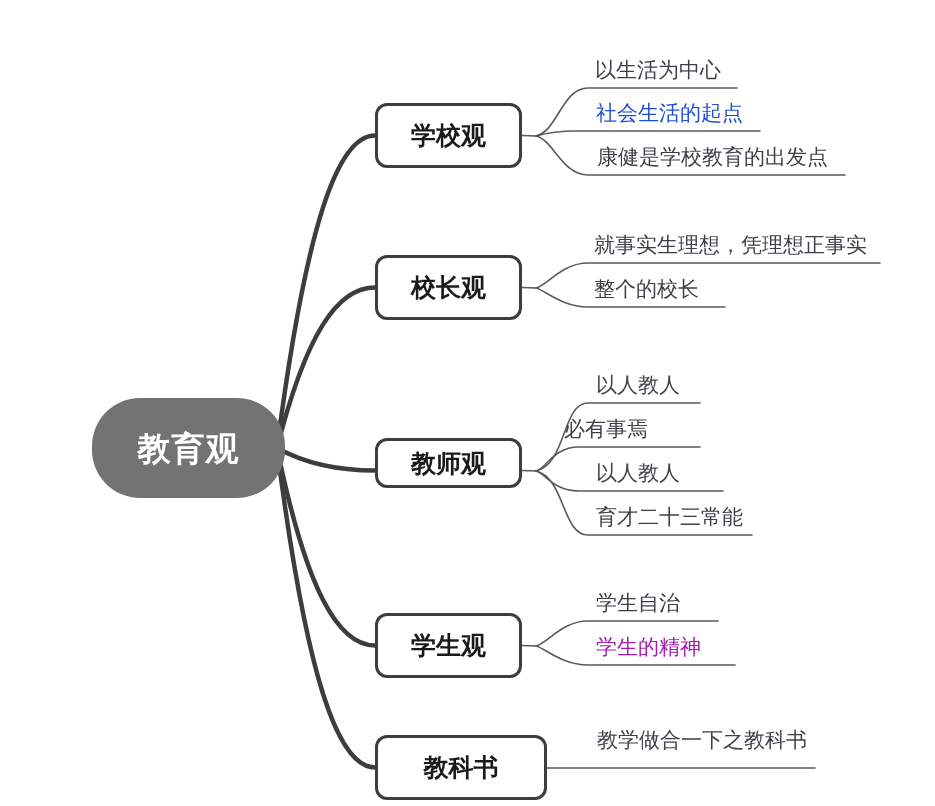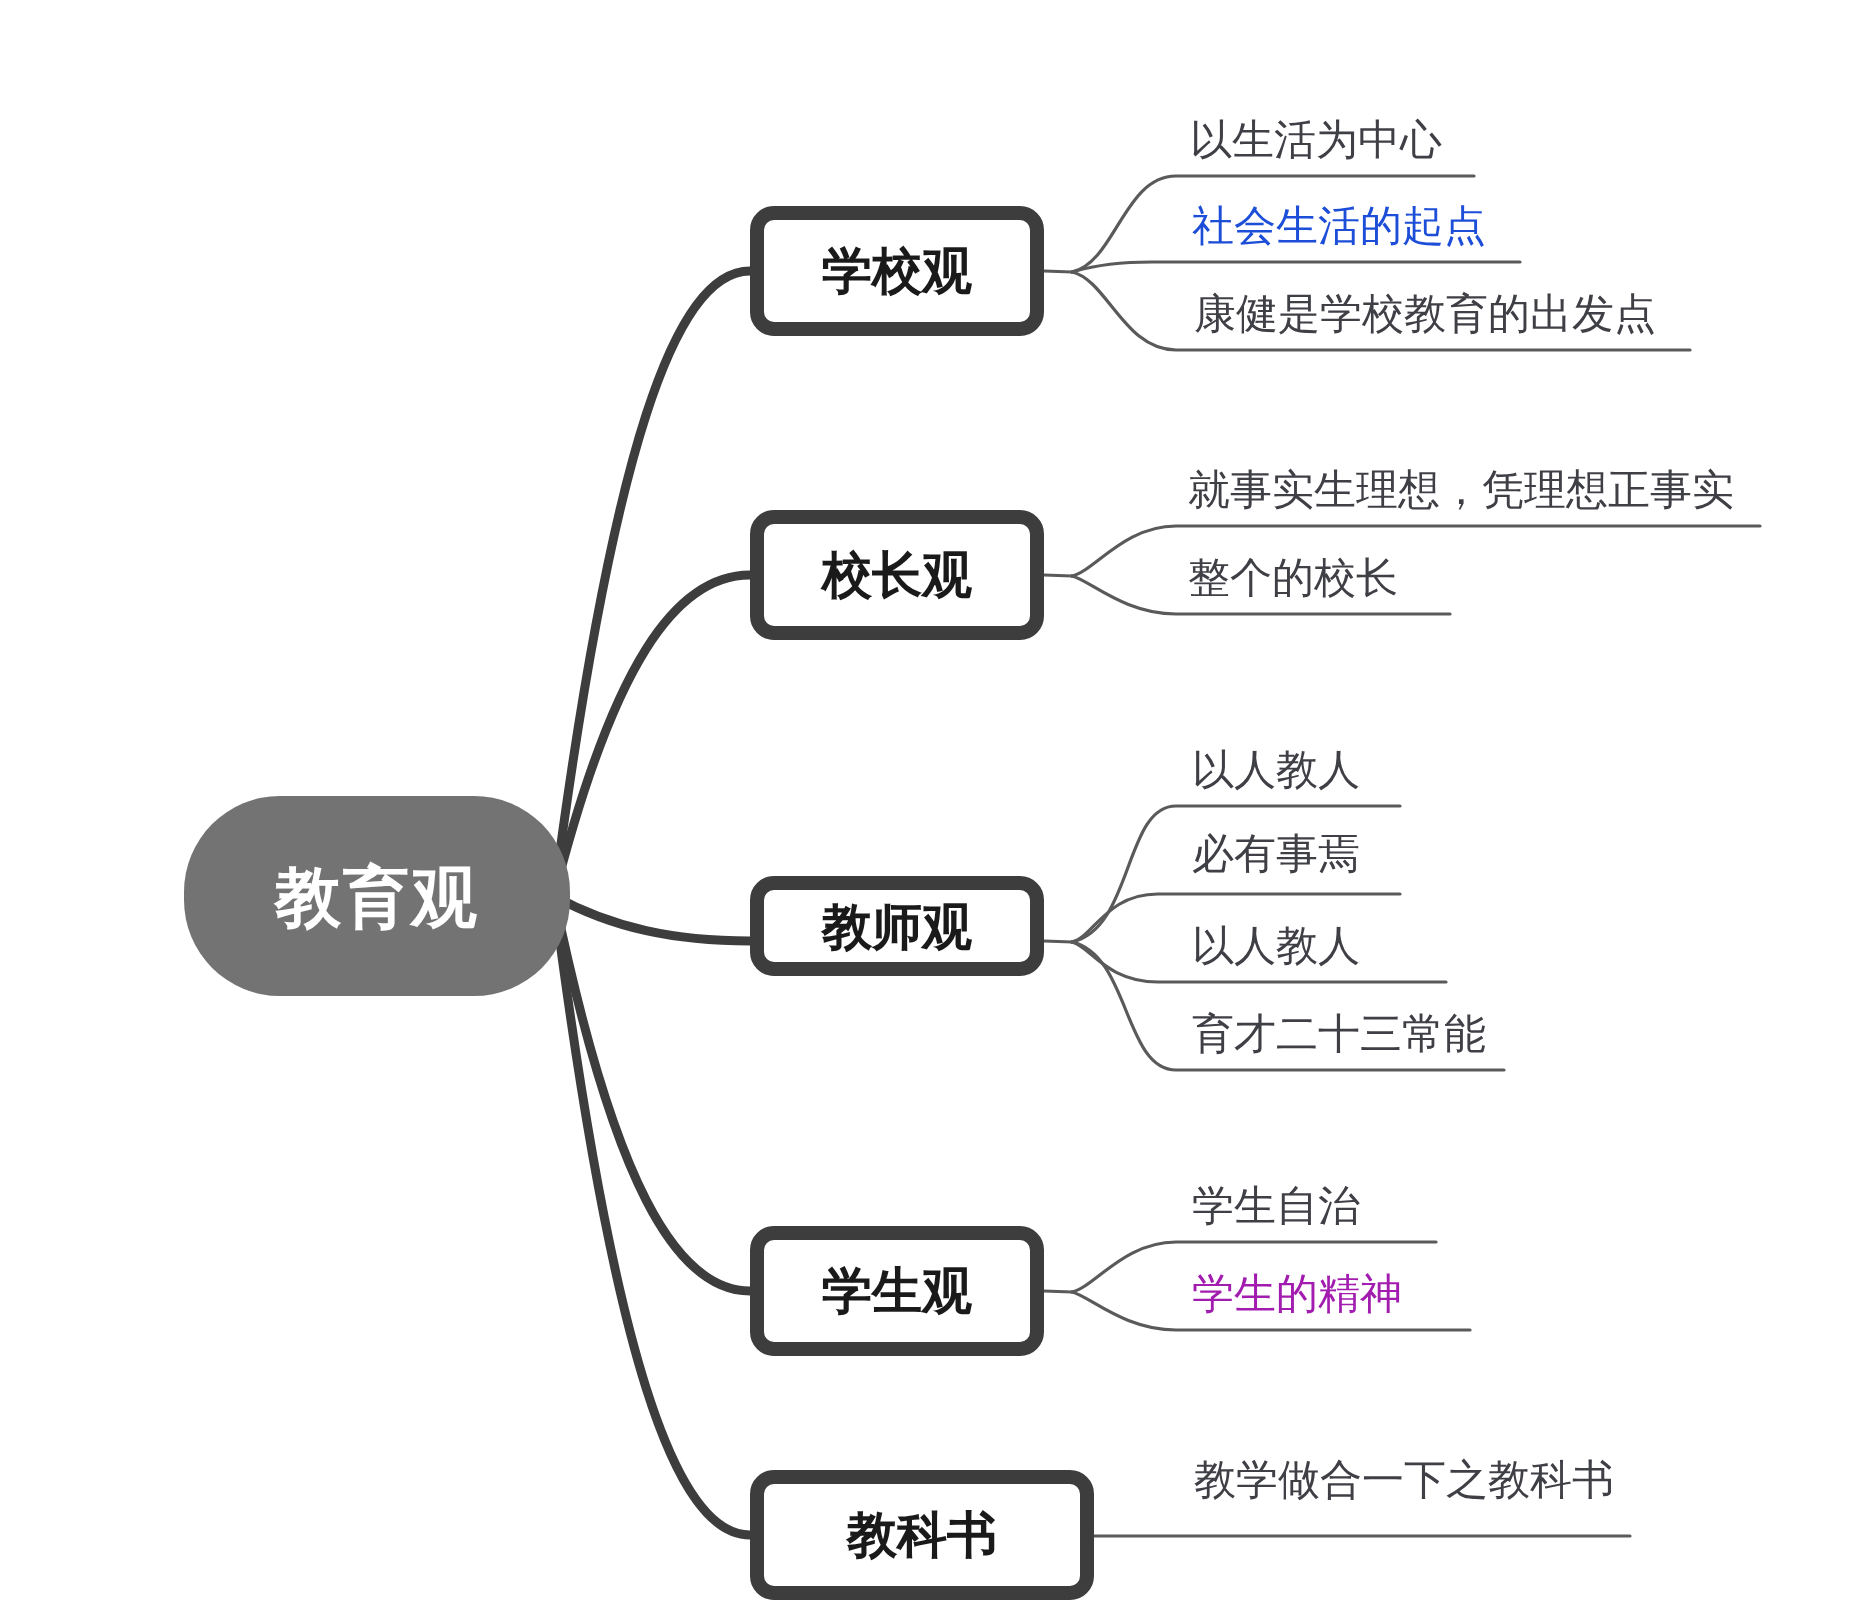--- a/index.html
+++ b/index.html
@@ -43,21 +43,21 @@
     letter-spacing: 1px;
     line-height: 1;
     white-space: nowrap;
   }
   .branch-node {
     position: absolute;
     display: flex;
     align-items: center;
     justify-content: center;
     background: #ffffff;
-    border: 7px solid #0f172a;
+    border: 3px solid #0f172a;
     border-radius: 12px;
     box-sizing: border-box;
   }
   .branch-label {
     color: #1a1a1a;
     font-family: "DejaVu Sans", "Liberation Sans", sans-serif;
     font-weight: bold;
     font-size: 25px;
     line-height: 1;
     white-space: nowrap;
@@ -122,21 +122,21 @@
         <span class="branch-label" style="color: rgb(26, 26, 26);">教科书</span>
       </div>
     </div>
   <div id="leaf-layer">
       <div class="leaf-label" style="left: 595px; top: 60px; color: rgb(63, 63, 70);">以生活为中心</div>
       <div class="leaf-label" style="left: 596px; top: 103px; color: #1d4ed8;">社会生活的起点</div>
       <div class="leaf-label" style="left: 597px; top: 147px; color: rgb(63, 63, 70);">康健是学校教育的出发点</div>
       <div class="leaf-label" style="left: 594px; top: 235px; color: rgb(63, 63, 70);">就事实生理想，凭理想正事实</div>
       <div class="leaf-label" style="left: 594px; top: 279px; color: rgb(63, 63, 70);">整个的校长</div>
       <div class="leaf-label" style="left: 596px; top: 375px; color: rgb(63, 63, 70);">以人教人</div>
-      <div class="leaf-label" style="left: 596px; top: 419px; color: rgb(63, 63, 70); font-family: Liberation Mono, monospace;">必有事焉</div>
+      <div class="leaf-label" style="left: 564px; top: 419px; color: rgb(63, 63, 70);">必有事焉</div>
       <div class="leaf-label" style="left: 596px; top: 463px; color: rgb(63, 63, 70);">以人教人</div>
       <div class="leaf-label" style="left: 596px; top: 507px; color: rgb(63, 63, 70);">育才二十三常能</div>
       <div class="leaf-label" style="left: 596px; top: 593px; color: rgb(63, 63, 70);">学生自治</div>
       <div class="leaf-label" style="left: 596px; top: 637px; color: #a21caf;">学生的精神</div>
       <div class="leaf-label" style="left: 597px; top: 730px; color: rgb(63, 63, 70);">教学做合一下之教科书</div>
     </div>
 
 </div>
 
 </body></html>

